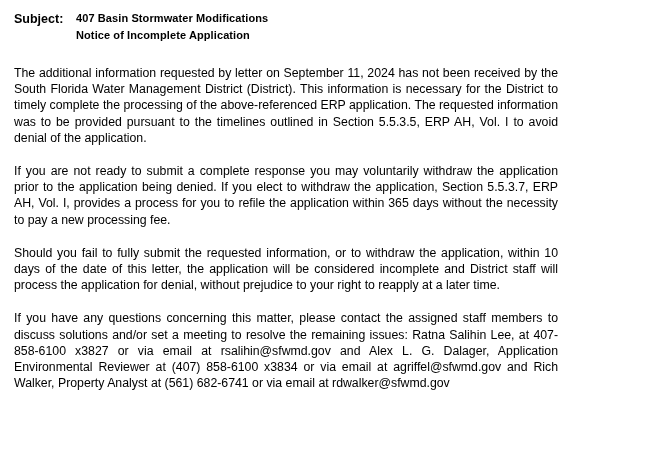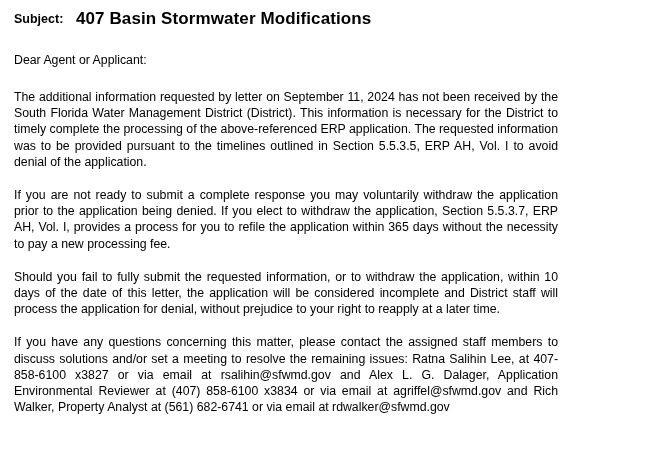--- a/index.html
+++ b/index.html
@@ -29,21 +29,21 @@
   }
   .subject-label {
     font-size: 12.5px;
     font-weight: bold;
     width: 62px;
     flex: 0 0 62px;
     line-height: 17px;
     padding-top: 1px;
   }
   .subject-lines {
-    font-size: 17px;
+    font-size: 11px;
     font-weight: bold;
     line-height: 17px;
     letter-spacing: 0.1px;
   }
   .subject-lines div {
     white-space: pre;
   }
   .salutation {
     font-size: 12.3px;
     margin-top: 24px;
@@ -63,23 +63,23 @@
 </style>
 </head>
 <body>
 
 <div class="page">
 
   <div class="subject-block">
     <div class="subject-label">Subject:</div>
     <div class="subject-lines">
       <div>407 Basin Stormwater Modifications</div>
+      <div>Notice of Incomplete Application</div>
     </div>
   </div>
 
-  <div class="salutation">Dear Agent or Applicant:</div>
 
   <p class="body-par first">The additional information requested by letter on  September 11, 2024 has not been received by the South Florida Water Management District (District).  This information is necessary for the District to timely complete the processing of the above-referenced ERP application.  The requested information was to be provided pursuant to the timelines outlined in Section 5.5.3.5, ERP AH, Vol. I to avoid denial of the application.</p>
   <p class="body-par">If you are not ready to submit a complete response you may voluntarily withdraw the application prior to the application being denied. If you elect to withdraw the application, Section 5.5.3.7, ERP AH, Vol. I, provides a process for you to refile the application within 365 days without the necessity to pay a new processing fee.</p>
   <p class="body-par">Should you fail to fully submit the requested information, or to withdraw the application, within 10 days of the date of this letter, the application will be considered incomplete and District staff will process the application for denial, without prejudice to your right to reapply at a later time.</p>
   <p class="body-par">If you have any questions concerning this matter, please contact the assigned staff members to discuss solutions and/or set a meeting to resolve the remaining issues: Ratna Salihin Lee, at 407-858-6100 x3827 or via email at rsalihin@sfwmd.gov and Alex L. G. Dalager, Application Environmental Reviewer at (407) 858-6100 x3834 or via email at agriffel@sfwmd.gov and Rich Walker, Property Analyst at (561) 682-6741 or via email at rdwalker@sfwmd.gov</p>
 
 </div>
 
 </body></html>

